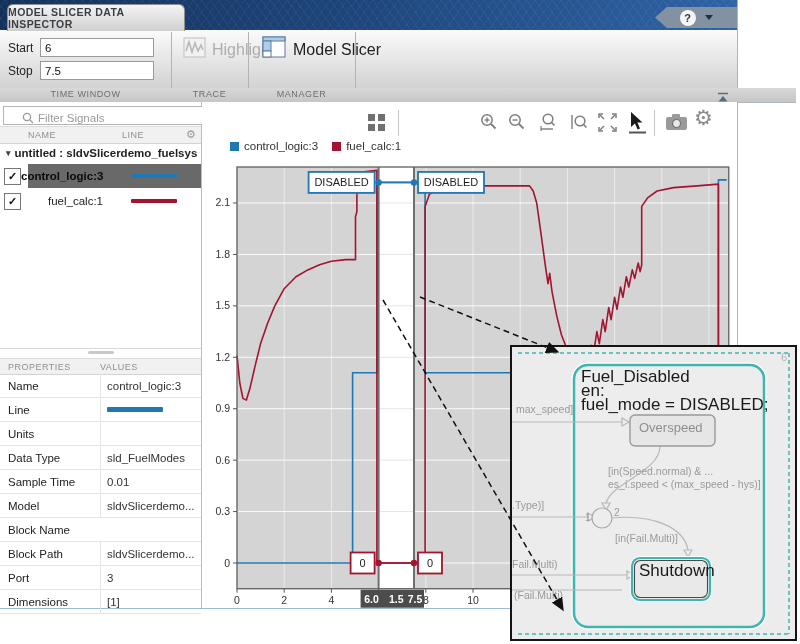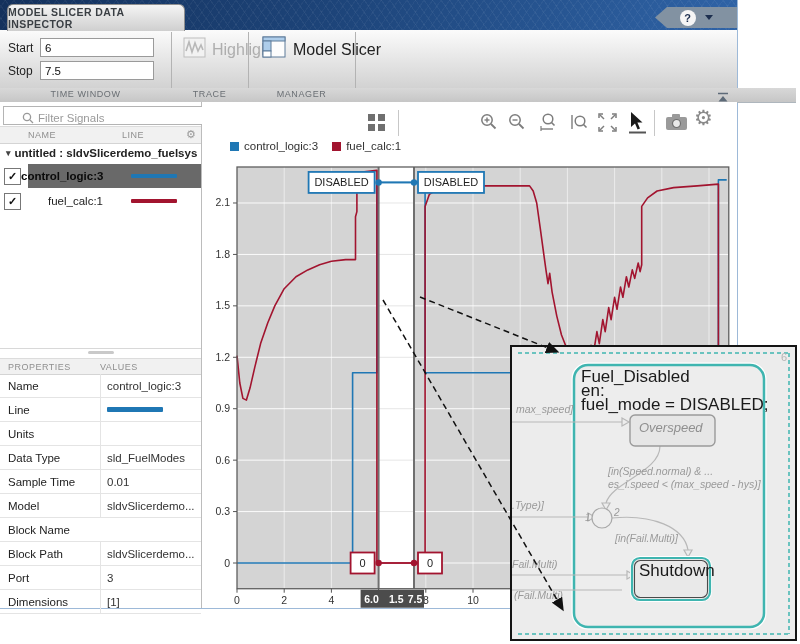--- a/index.html
+++ b/index.html
@@ -75,21 +75,21 @@
   .tb-sep{position:absolute;top:8px;width:1px;height:26px;background:#c7c7c7;}
   .tbicon{position:absolute;cursor:pointer;}
   .legend{position:absolute;left:28px;top:38px;display:flex;gap:14px;align-items:center;font-size:11.5px;color:#333;}
   .lg-sq{display:inline-block;width:9px;height:9px;margin-right:5px;vertical-align:-1px;}
   #chart{position:absolute;left:0;top:0;}
 
   
   .popup{position:absolute;left:510px;top:345px;width:283px;height:292px;background:#ececec;
        border:2px solid #141414;z-index:30;}
   .popup .ptext{position:absolute;font-size:17px;color:#1a1a1a;white-space:nowrap;}
-  .popup .gray{color:#9a9a9a;font-size:10.5px;font-style:italic;}
+  .popup .gray{color:#9a9a9a;font-size:10.5px;}
   .popup .corner-num{position:absolute;right:8px;top:4px;color:#b5b5b5;font-size:11px;}
 
   #arrows{position:absolute;left:0;top:0;z-index:40;pointer-events:none;}
 </style>
 </head>
 <body>
 <div class="stage">
 
   <div class="window">
 

